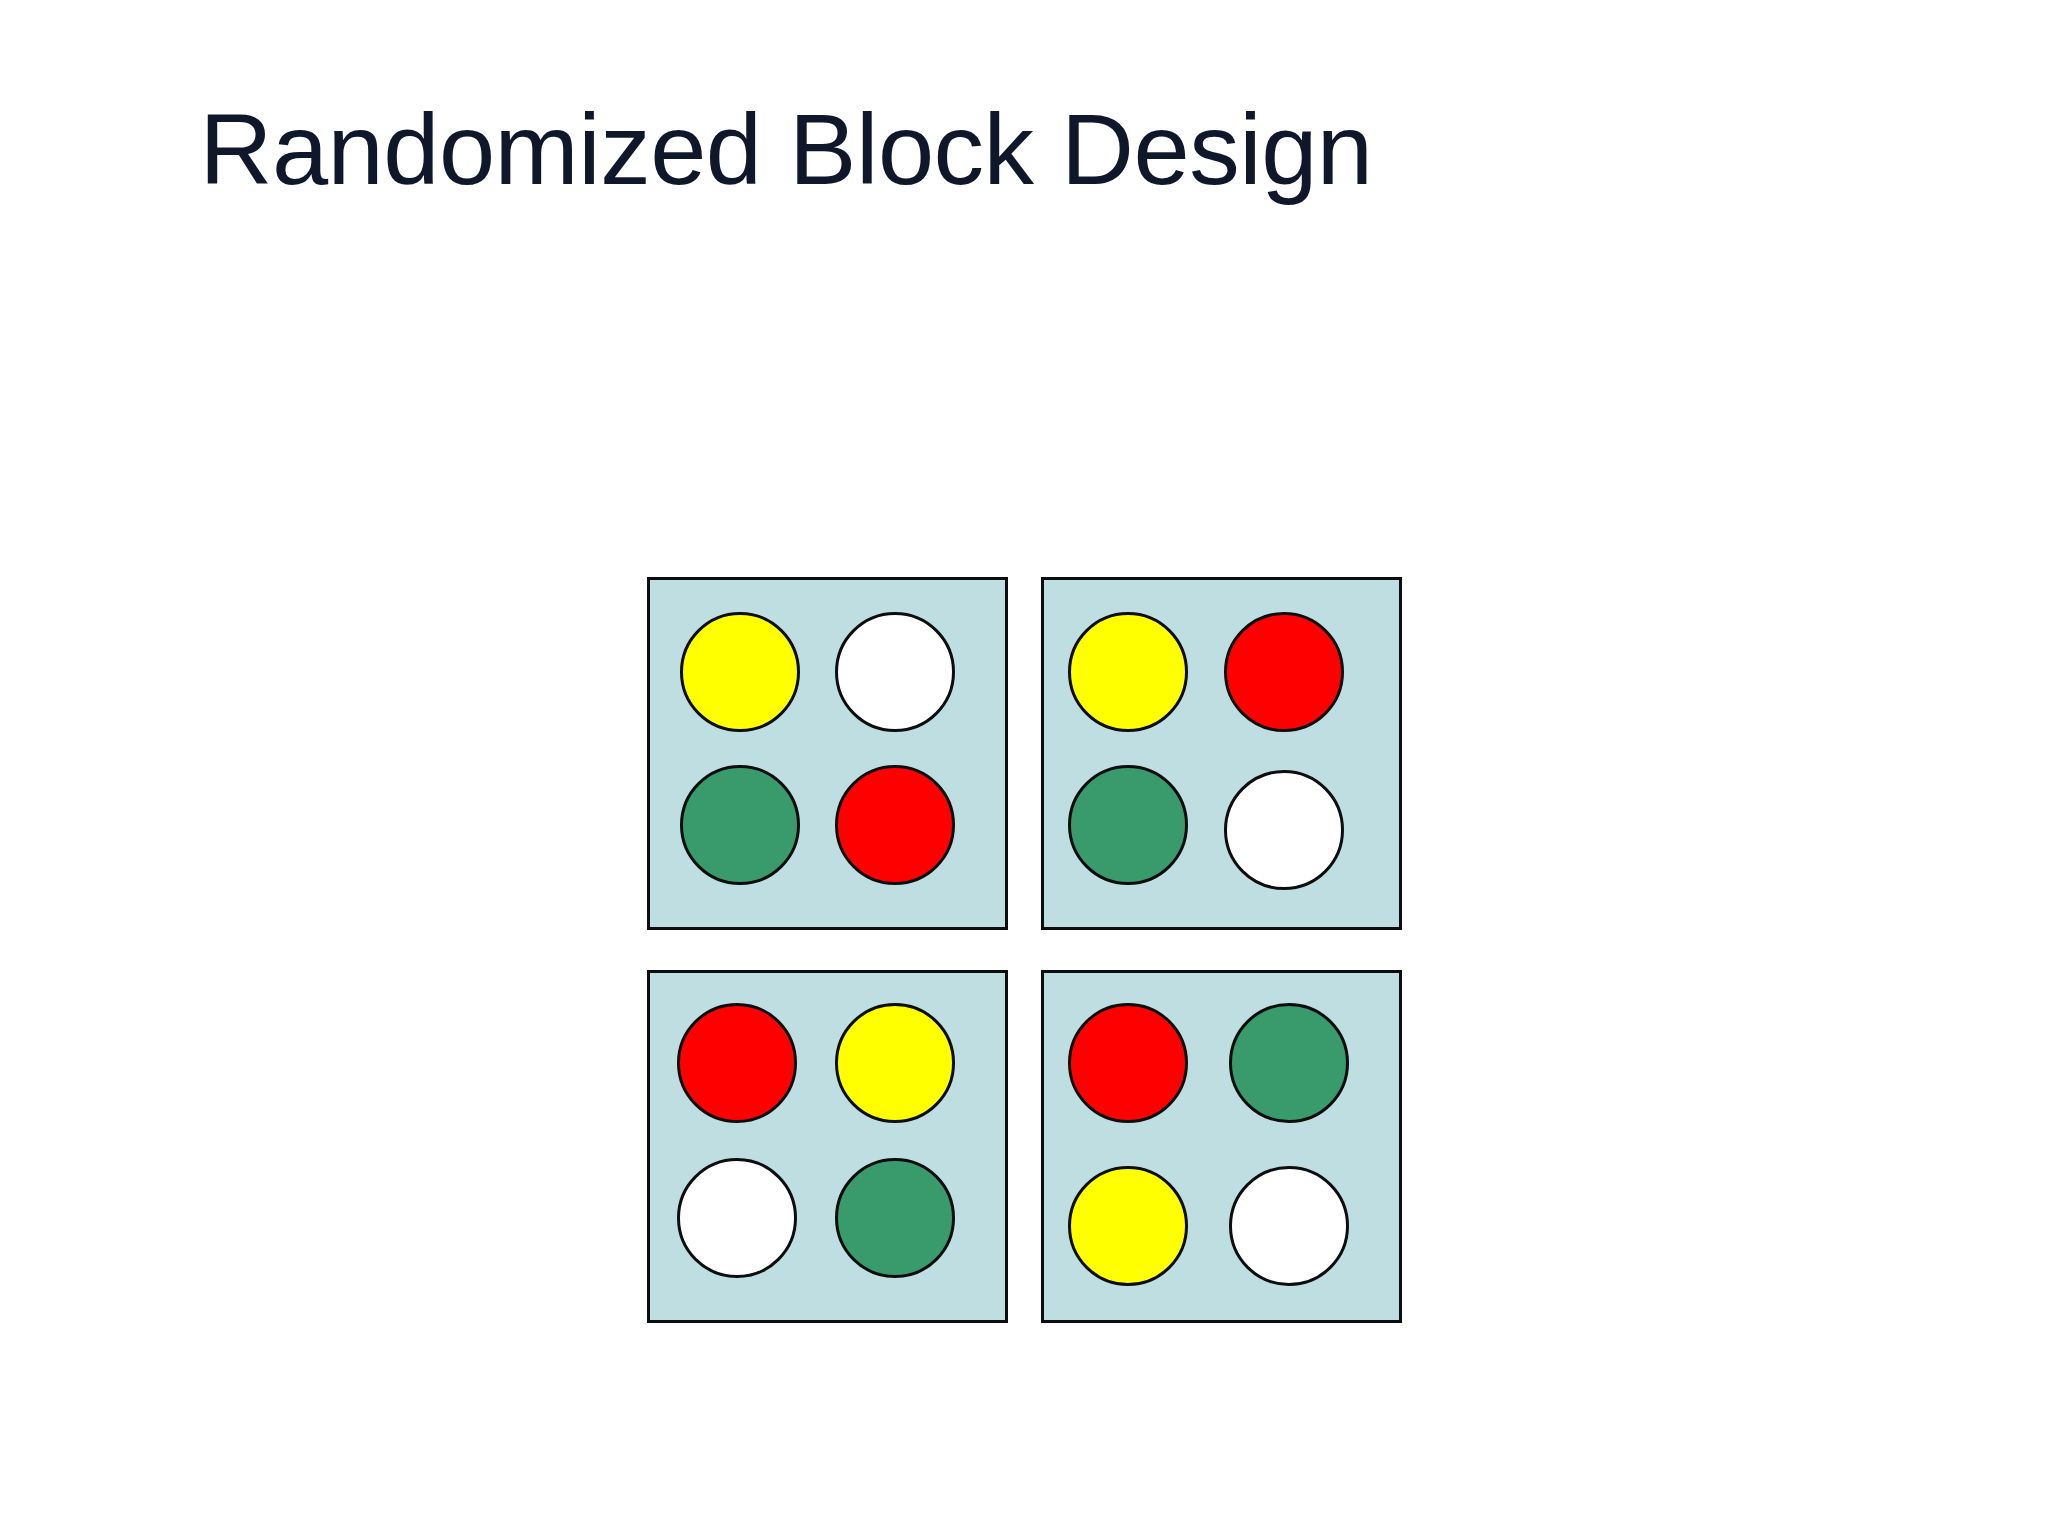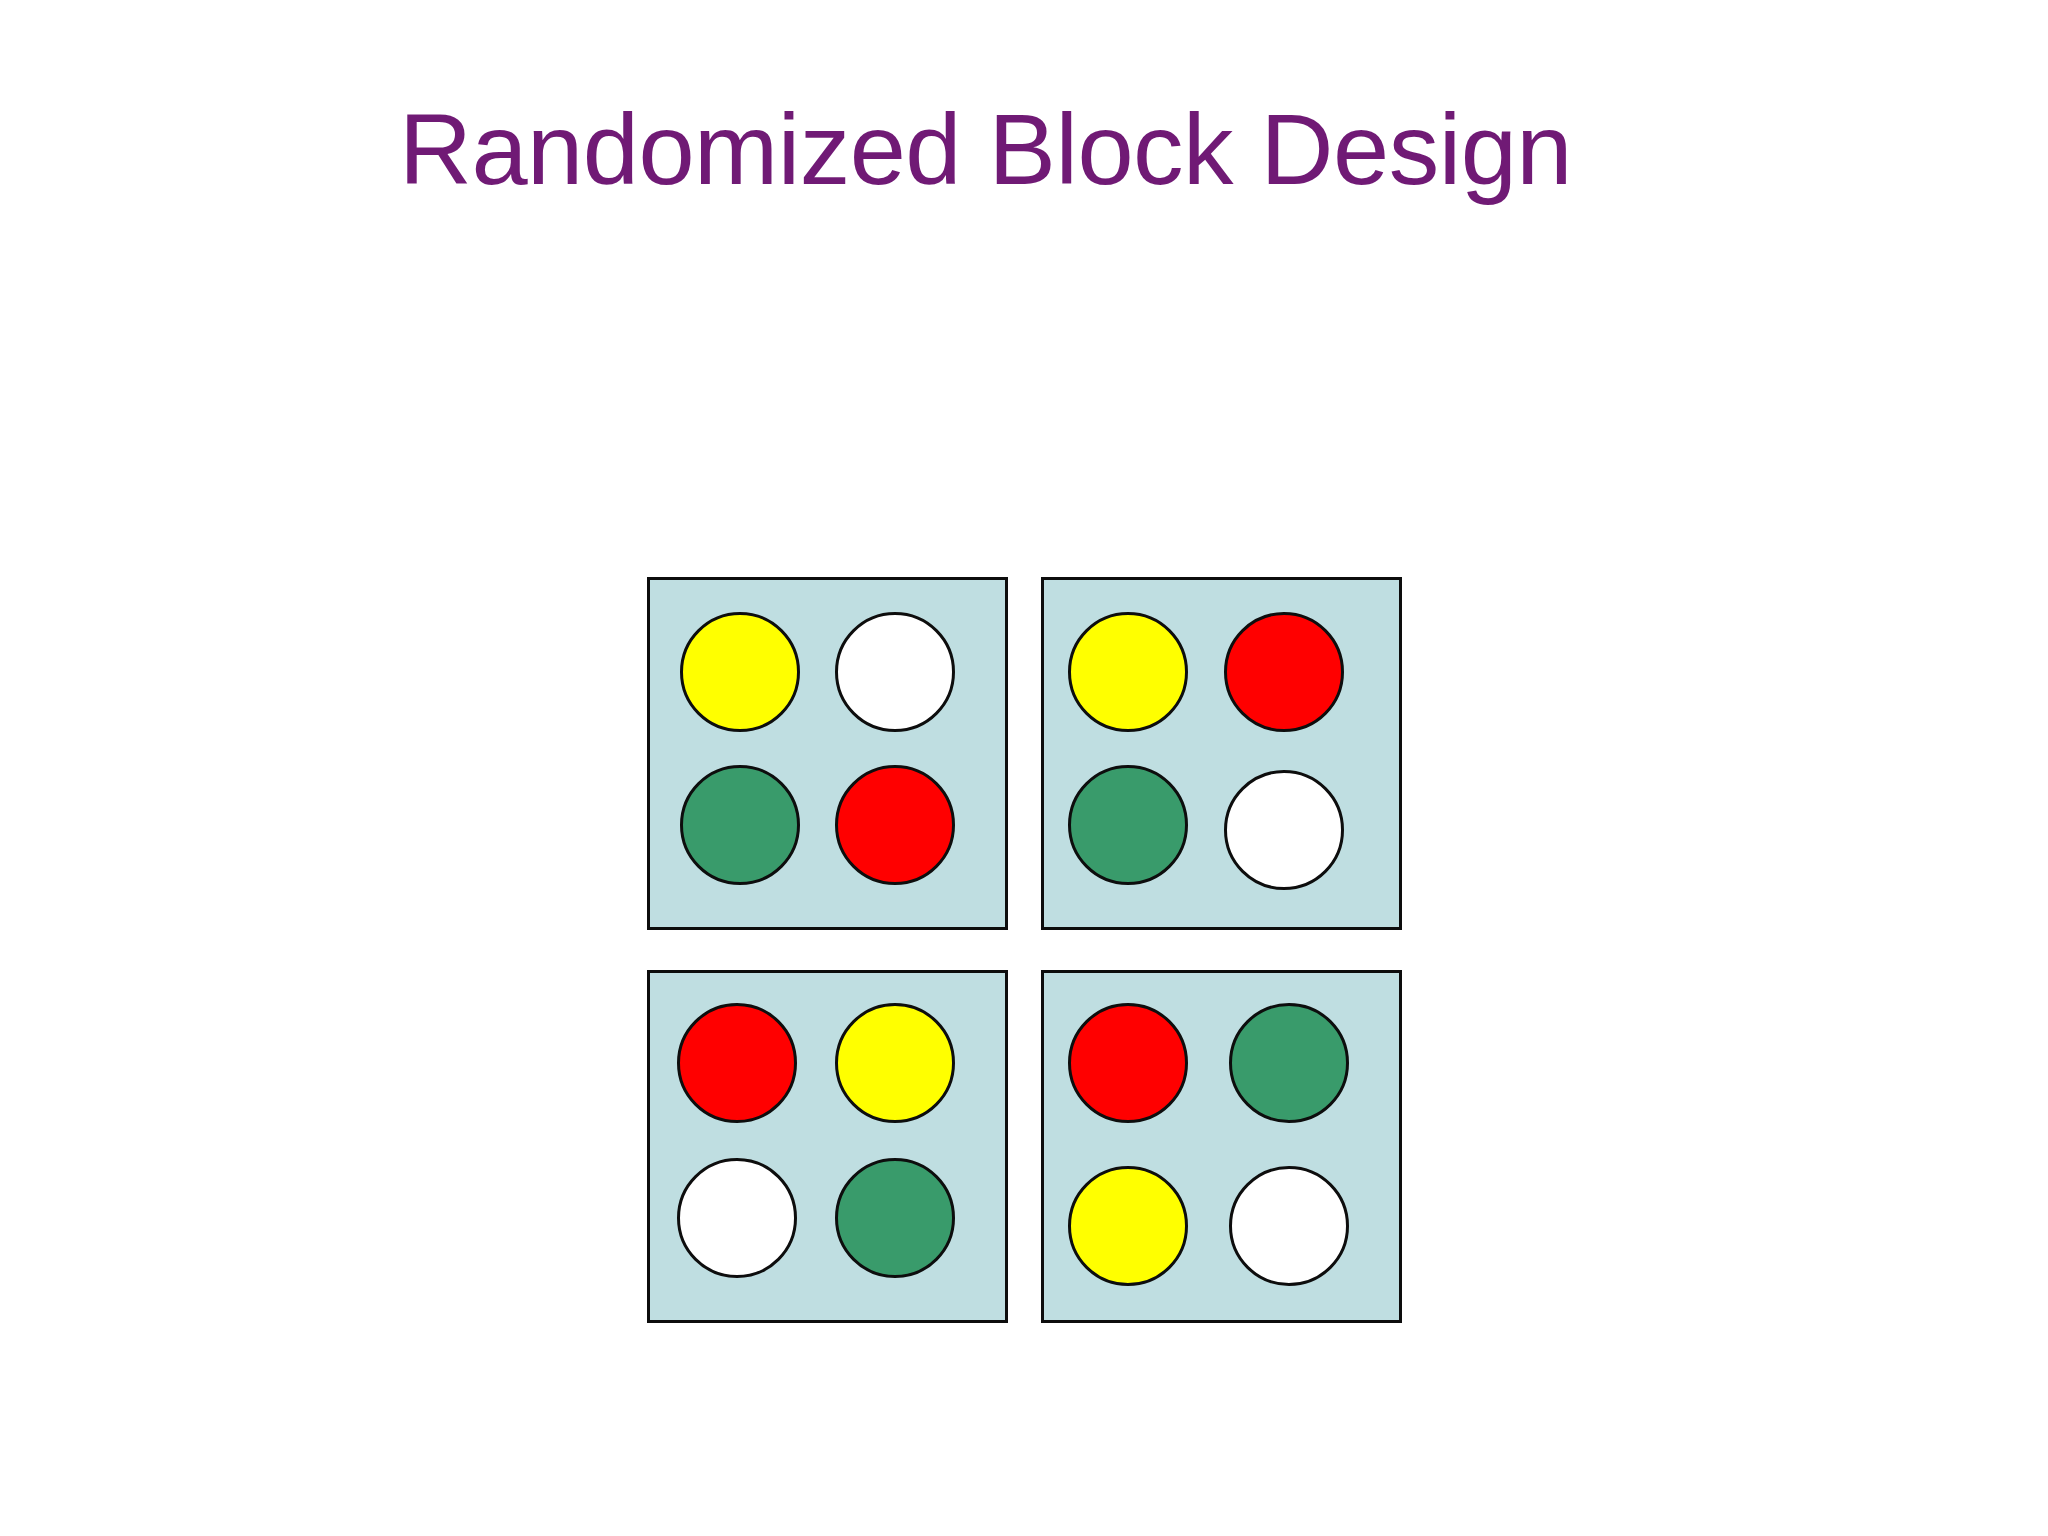--- a/index.html
+++ b/index.html
@@ -88,21 +88,21 @@
   .block.b3 .unit.p0 { left: 24px;  top: 30px;  }
   .block.b3 .unit.p1 { left: 185px; top: 30px;  }
   .block.b3 .unit.p2 { left: 24px;  top: 193px; }
   .block.b3 .unit.p3 { left: 185px; top: 193px; }
 </style>
 </head>
 <body>
 
 <div id="slide" style="background: rgb(255, 255, 255);">
 
-  <div id="slide-title" style="color: #701a75; text-align: right;">Randomized Block Design</div>
+  <div id="slide-title" style="color: #0f172a;">Randomized Block Design</div>
 
   <div id="block-grid">
 
     <div class="block b0" style="background: rgb(191, 222, 225); border-color: rgb(13, 13, 13);">
       <div class="unit p0" style="background: rgb(255, 255, 0); border-color: rgb(13, 13, 13);"></div>
       <div class="unit p1" style="background: rgb(255, 255, 255); border-color: rgb(13, 13, 13);"></div>
       <div class="unit p2" style="background: rgb(57, 155, 107); border-color: rgb(13, 13, 13);"></div>
       <div class="unit p3" style="background: rgb(255, 0, 0); border-color: rgb(13, 13, 13);"></div>
     </div>
 

